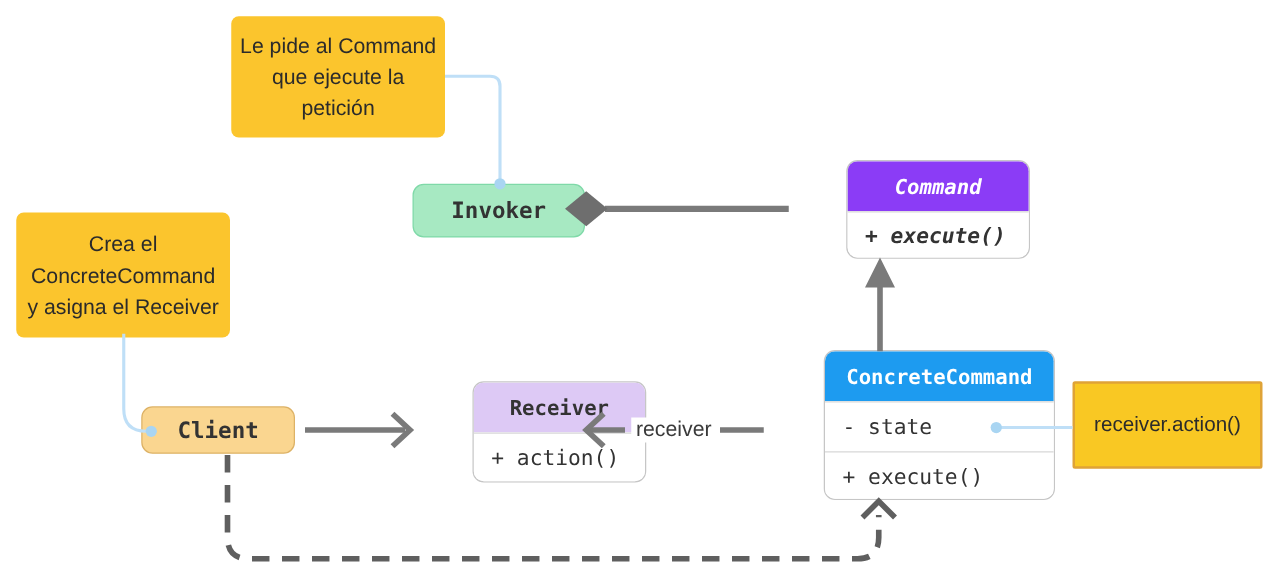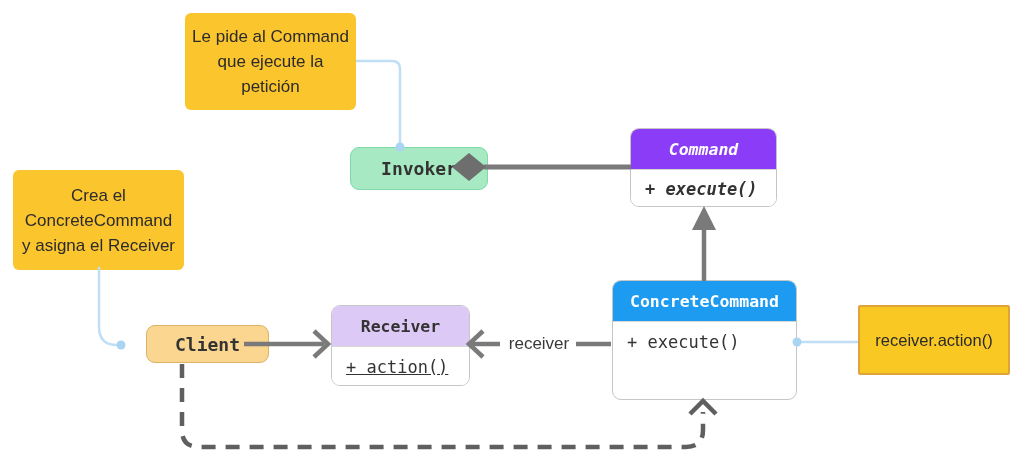--- a/index.html
+++ b/index.html
@@ -11,35 +11,34 @@
   
   .note{
     background:#FBC52D;border-radius:6px;color:#2b2b2b;
     display:flex;align-items:center;justify-content:center;text-align:center;
     font-size:17px;line-height:25px;white-space:pre-line;z-index:2;
   }
   .note-bordered{
     background:#F9C823;border:2px solid #DFA337;border-radius:2px;
     font-size:16.5px;
   }
-  .uml{border-radius:9px;overflow:hidden;border:1.5px solid #C6C6C6;background:#fff;z-index:2;}
+  .uml{border-radius:9px;overflow:hidden;border:1.5px solid #C6C6C6;background:#fff;z-index:2;margin-left:47px;}
   .uml-header{
     display:flex;align-items:center;justify-content:center;
     font-family:"DejaVu Sans Mono", monospace;font-weight:bold;font-size:16.5px;
   }
   .uml-row{
     display:flex;align-items:center;background:#fff;
     font-family:"DejaVu Sans Mono", monospace;font-size:17px;color:#333;
     padding-left:14px;border-top:1.5px solid #D8D8D8;
   }
   .simple-box{
     border-radius:9px;display:flex;align-items:center;justify-content:center;
     font-family:"DejaVu Sans Mono", monospace;font-weight:bold;font-size:18px;color:#333;
     z-index:2;
-    margin-left:20px;
   }
   .arrow-label{
     font-size:17px;color:#3a3a3a;text-align:center;z-index:2;background:#fff;
   }
   svg.layer{position:absolute;left:0;top:0;z-index:3;pointer-events:none;}
 </style>
 </head>
 <body>
 
 <div class="abs note" style="left:185px;top:13px;width:171px;height:97px;">
@@ -69,34 +68,37 @@
   <div class="uml-row" style="height:37px;font-weight:bold;font-style:italic;">
     <span>+ execute()</span>
   </div>
 </div>
 
 <div class="abs uml" style="left:612px;top:280px;width:185px;height:120px;">
   <div class="uml-header" style="height:40px;background:#1D9BF0;color:#fff;">
     <span>ConcreteCommand</span>
   </div>
   <div class="uml-row" style="height:39px;">
+    <span>- state</span>
+  </div>
+  <div class="uml-row" style="height:39px;">
     <span>+ execute()</span>
   </div>
 </div>
 
 <div class="abs uml" style="left:331px;top:305px;width:139px;height:81px;">
   <div class="uml-header" style="height:40px;background:#DDC9F5;color:#333;">
     <span>Receiver</span>
   </div>
-  <div class="uml-row" style="height:39px;text-decoration:underline;">
+  <div class="uml-row" style="height:39px;">
     <span>+ action()</span>
   </div>
 </div>
 
-<div class="abs simple-box" style="left:126px;top:325px;width:123px;height:38px;background:#FAD690;border:1.5px solid #DDB266;">
+<div class="abs simple-box" style="left:113px;top:325px;width:123px;height:38px;background:#FAD690;border:1.5px solid #DDB266;">
   <span>Client</span>
 </div>
 
 <div class="abs arrow-label" style="left:505px;top:334px;width:68px;">receiver</div>
 
 <svg class="layer" width="1024" height="469" viewBox="0 0 1024 469">
 
   
   <path d="M 356 61 H 392 Q 400 61 400 69 V 145" fill="none" stroke="#BFDFF7" stroke-width="2.5"></path>
   <circle cx="400" cy="147" r="4.5" fill="#A9D5F2"></circle>

